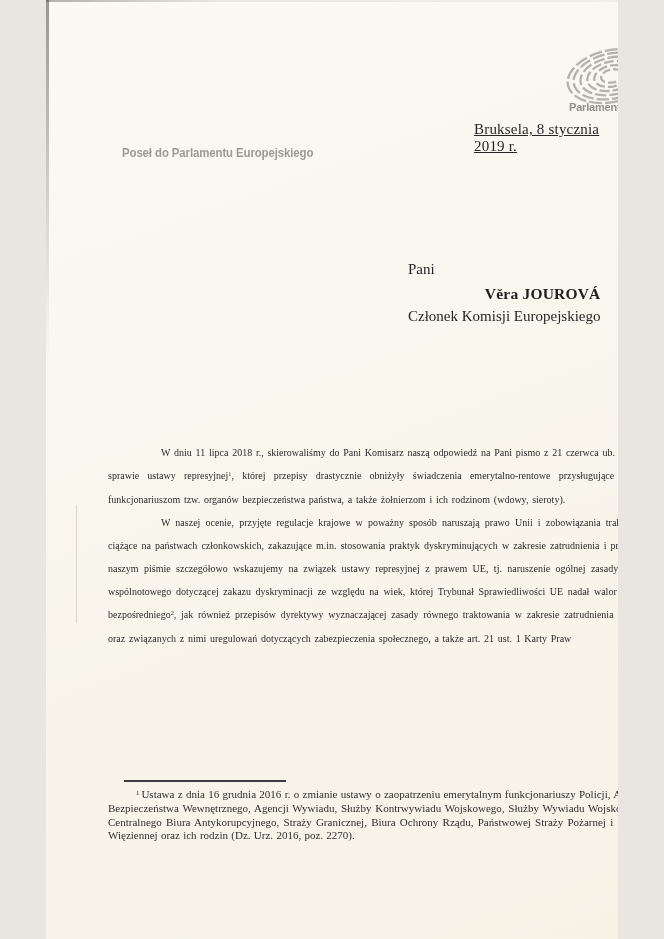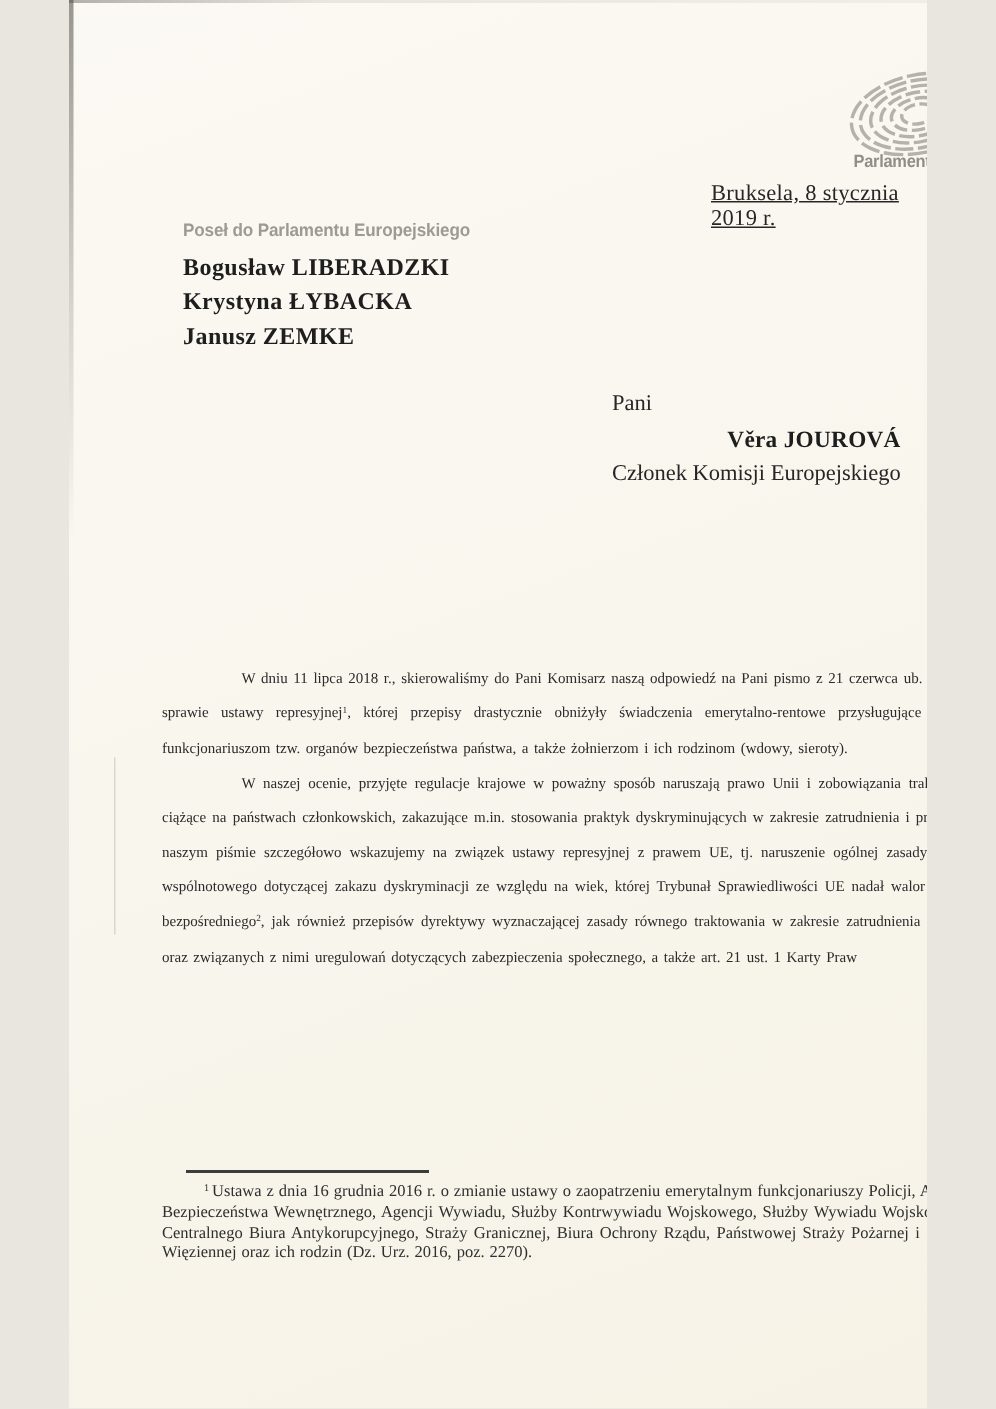--- a/index.html
+++ b/index.html
@@ -91,25 +91,20 @@
         </g>
       </g>
     </svg>
     <div class="logo-label">Parlament Europejski</div>
   </div>
 
   <div class="date-line">Bruksela, 8 stycznia 2019 r.</div>
 
   <div class="sender-role">Poseł do Parlamentu Europejskiego</div>
 
-  <div class="sender-names">
-    <div>Bogusław LIBERADZKI</div>
-    <div>Krystyna ŁYBACKA</div>
-    <div>Janusz ZEMKE</div>
-  </div>
 
   <div class="recipient">
     <div>Pani</div>
     <div class="r-name">Věra JOUROVÁ</div>
     <div>Członek Komisji Europejskiego</div>
   </div>
 
 
   <div class="letter-body">
     <p><span>W dniu 11 lipca 2018 r., skierowaliśmy do Pani Komisarz naszą odpowiedź na Pani pismo z 21 czerwca ub. roku w sprawie ustawy represyjnej</span><sup>1</sup><span>, której przepisy drastycznie obniżyły świadczenia emerytalno-rentowe przysługujące byłym funkcjonariuszom tzw. organów bezpieczeństwa państwa, a także żołnierzom i ich rodzinom (wdowy, sieroty).</span></p>

